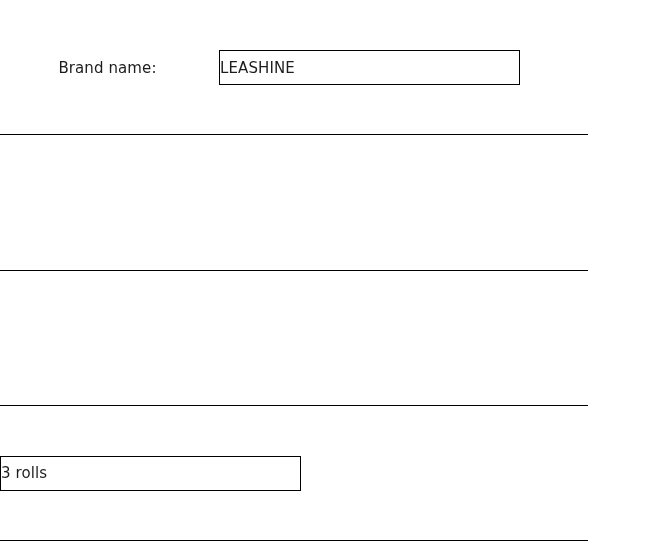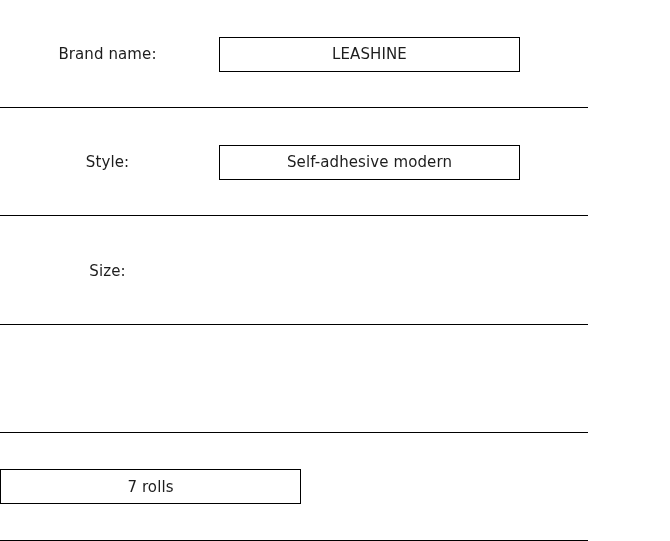--- a/index.html
+++ b/index.html
@@ -48,21 +48,20 @@
     box-sizing: border-box;
     padding-right: 4px;
   }
   .row-value-box {
     width: 301px;
     height: 35px;
     border: 1px solid #000000;
     background: #ffffff;
     display: flex;
     align-items: center;
-    justify-content: center;
     box-sizing: border-box;
   }
   .row-value {
     font-size: 15px;
     line-height: 1.2;
     color: #1d1d1d;
     white-space: pre;
     letter-spacing: 0.1px;
   }
 </style>
@@ -71,33 +70,26 @@
 
 <div class="spec-table">
 
   <div class="spec-row divided">
     <div class="row-label">Brand name:</div>
     <div class="row-value-box">
       <span class="row-value">LEASHINE</span>
     </div>
   </div>
 
-  <div class="spec-row divided">
-    <div class="row-label">Style:</div>
-    <div class="row-value-box">
-      <span class="row-value">Self-adhesive modern</span>
-    </div>
-  </div>
 
   <div class="spec-row divided">
-    <div class="row-label">Size:</div>
   </div>
 
   <div class="spec-row divided">
   </div>
 
   <div class="spec-row divided">
     <div class="row-value-box">
-      <span class="row-value">7 rolls</span>
+      <span class="row-value">3 rolls</span>
     </div>
   </div>
 
 </div>
 
 </body></html>

